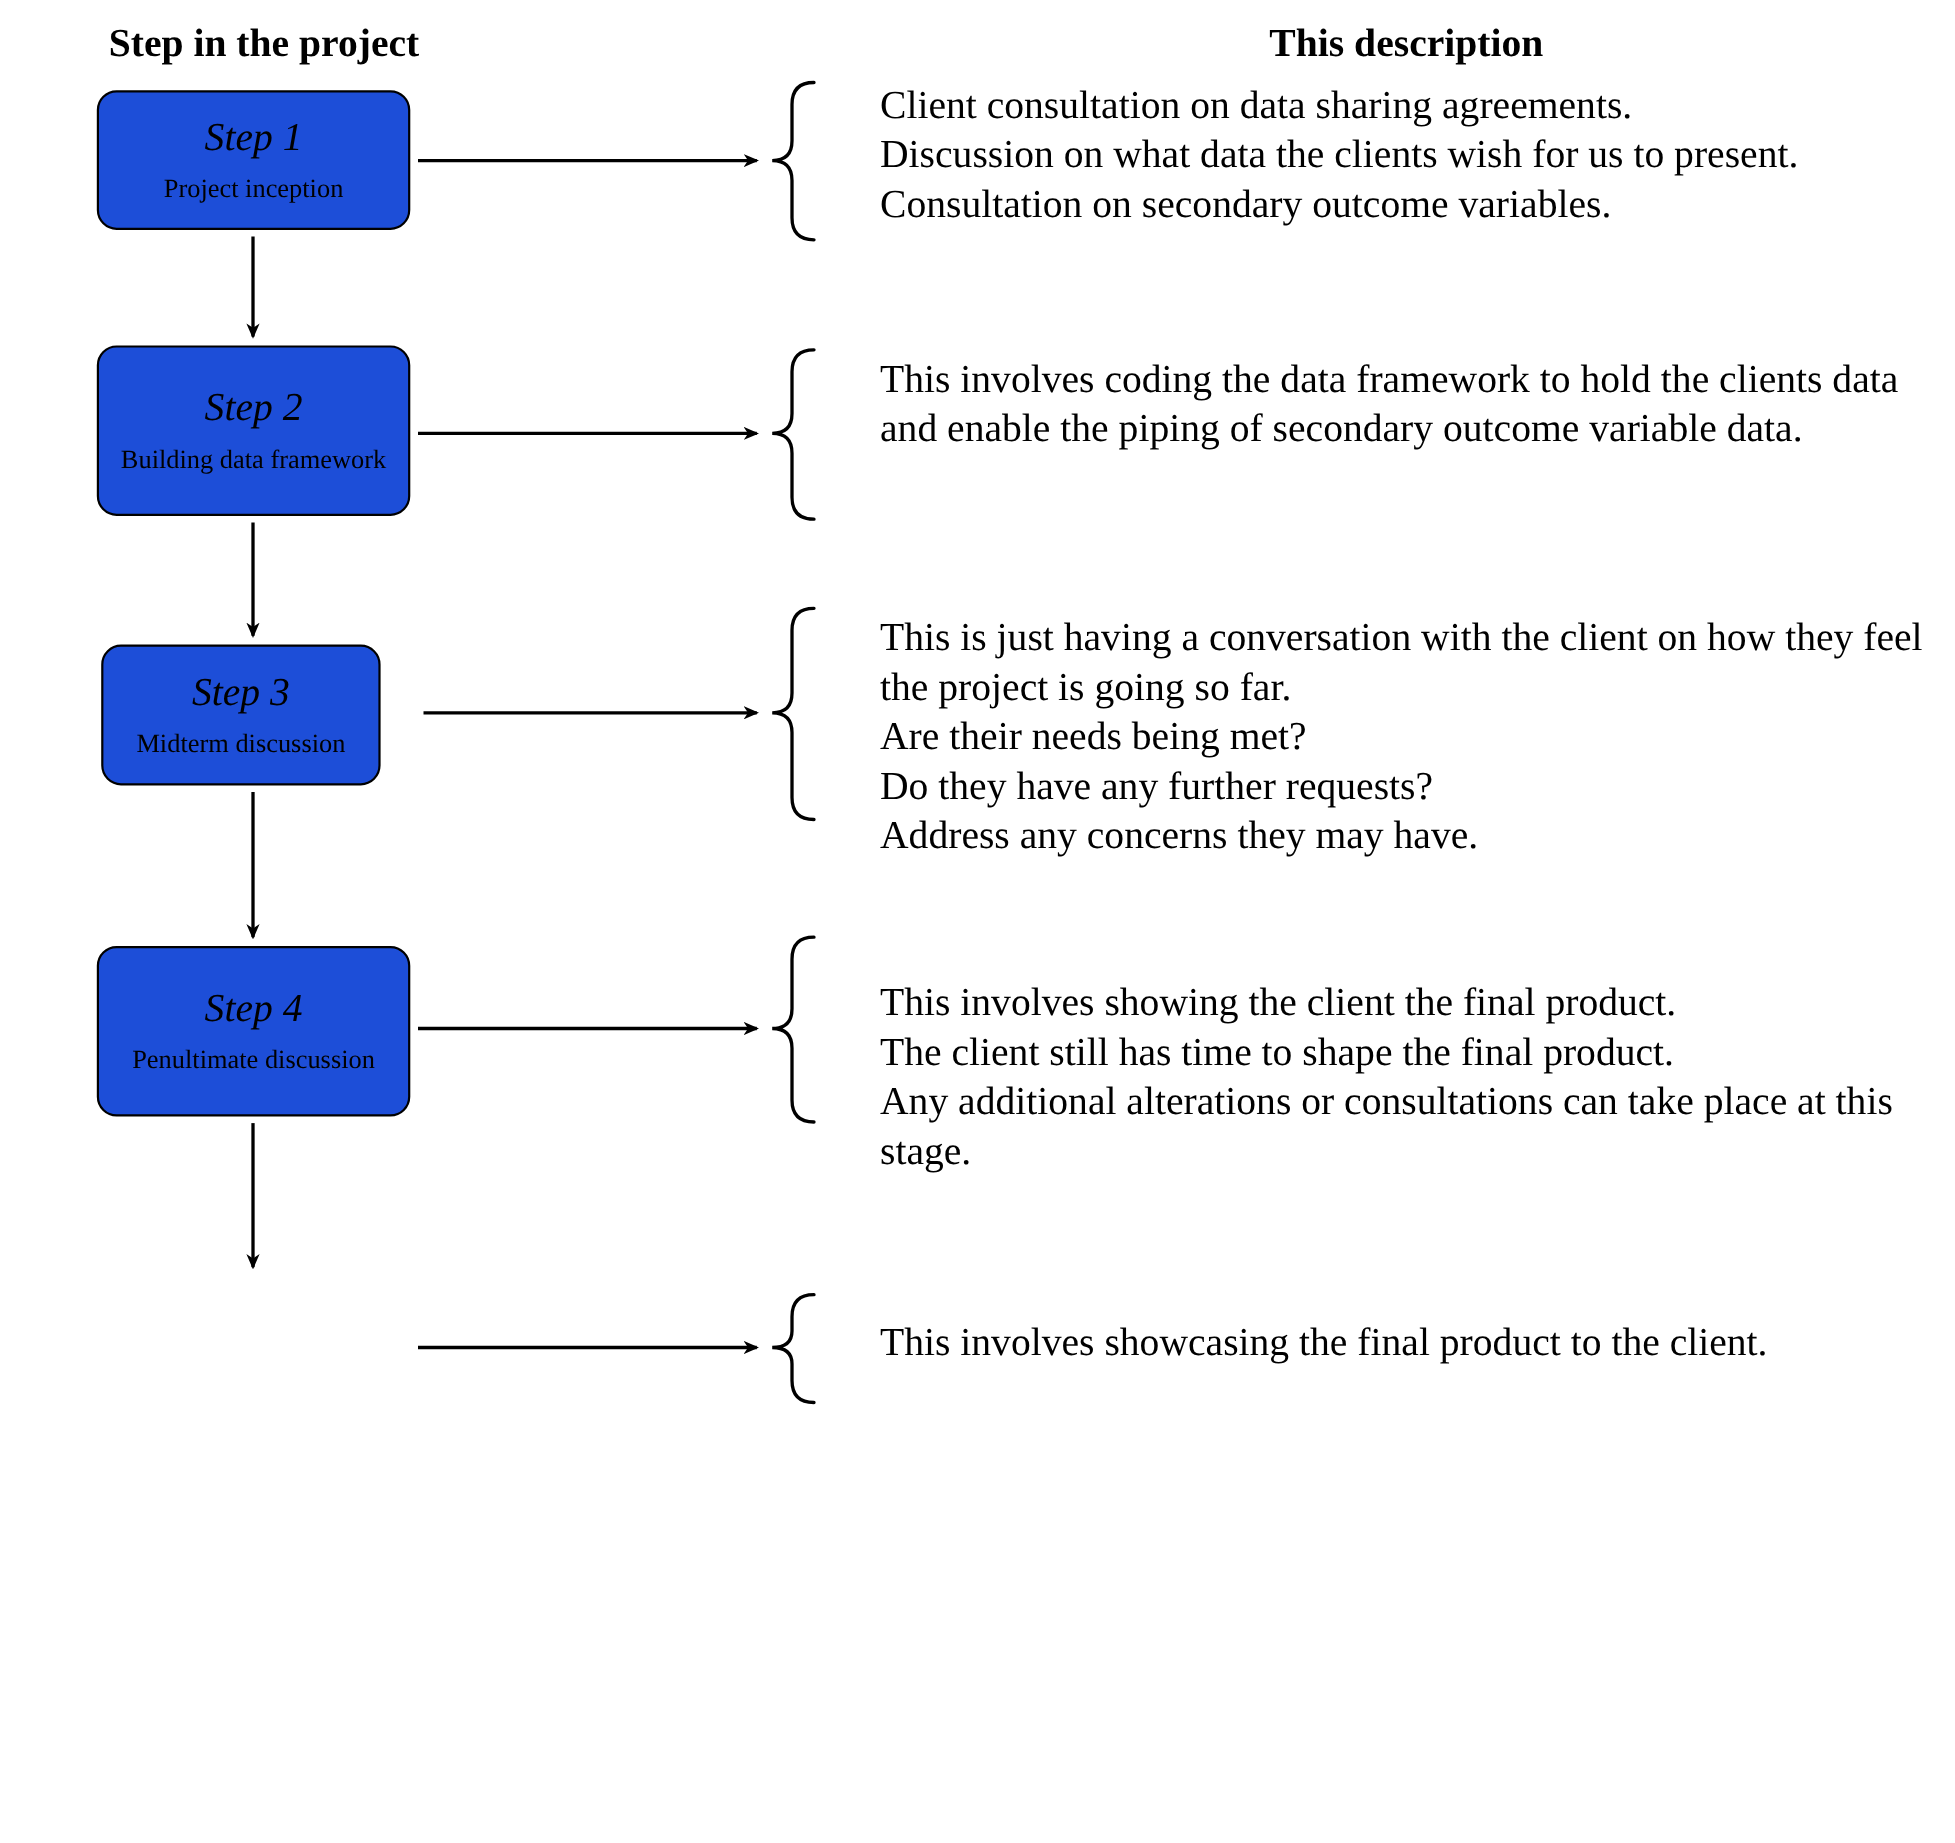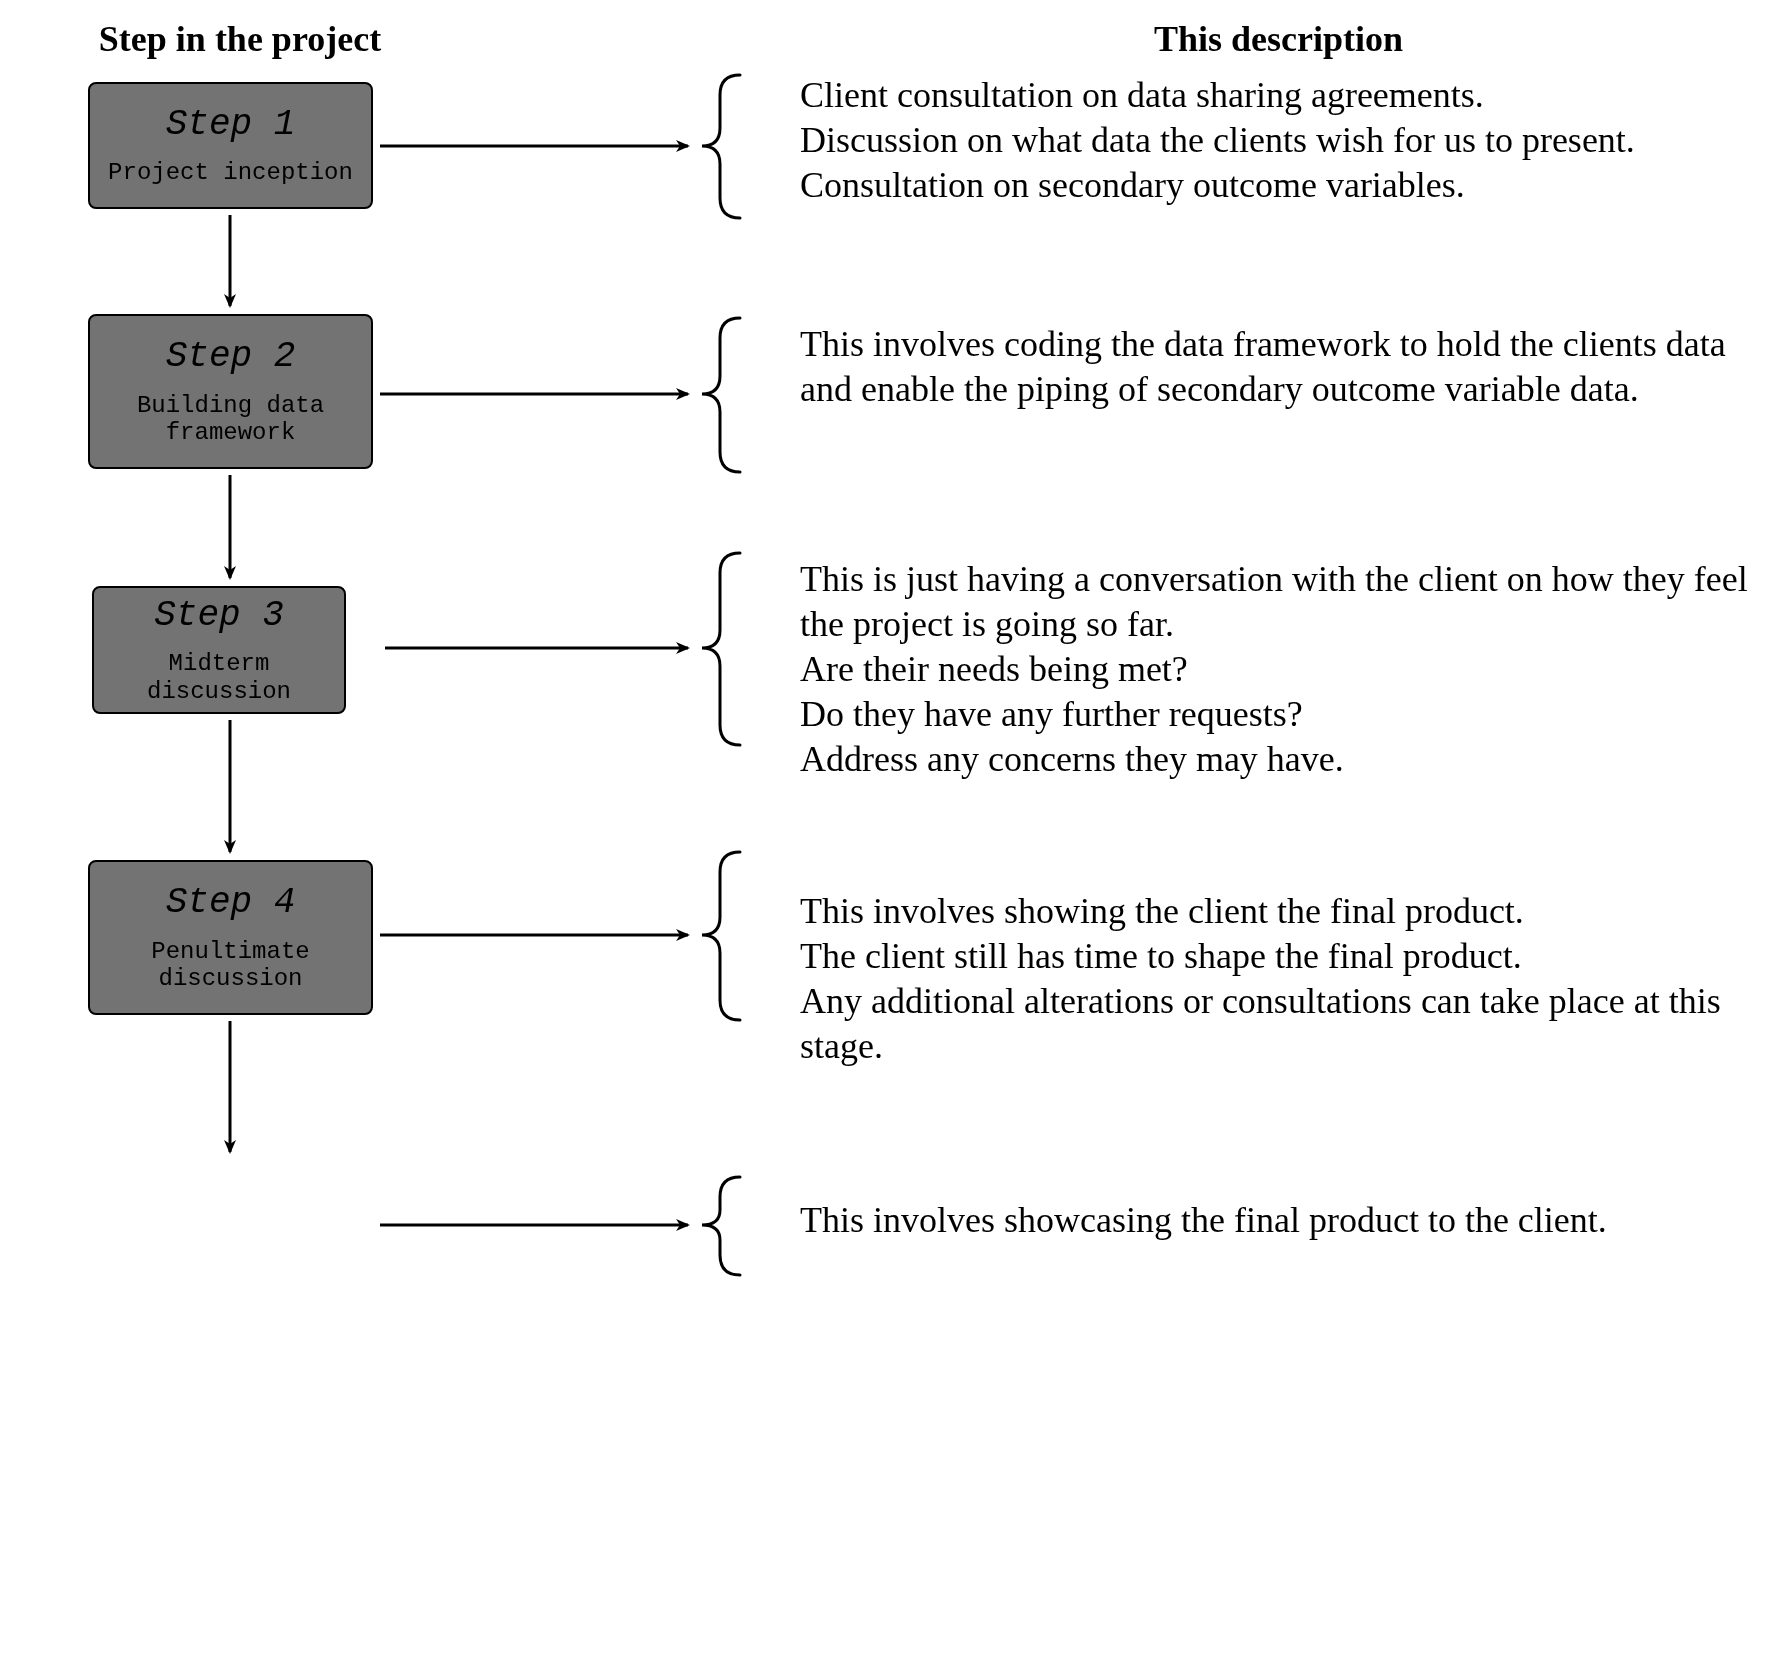--- a/index.html
+++ b/index.html
@@ -9,33 +9,32 @@
     font-family: "Times New Roman", Times, serif;
   }
   .canvas {
     position: relative;
     width: 1777px;
     height: 1675px;
     background: #ffffff;
   }
   .step-box {
     position: absolute;
-    background: #737373;
+    background: #1d4ed8;
     border: 2px solid #000000;
-    border-radius: 8px;
+    border-radius: 18px;
     display: flex;
     flex-direction: column;
     align-items: center;
     justify-content: center;
     text-align: center;
     line-height: 1.15;
     color: #000000;
     box-sizing: border-box;
     padding: 8px 12px;
-    font-family: Liberation Mono, monospace;
   }
   .step-title {
     font-style: italic;
     font-size: 36px;
   }
   .step-desc {
     font-style: normal;
     font-size: 24px;
     margin-top: 14px;
   }

